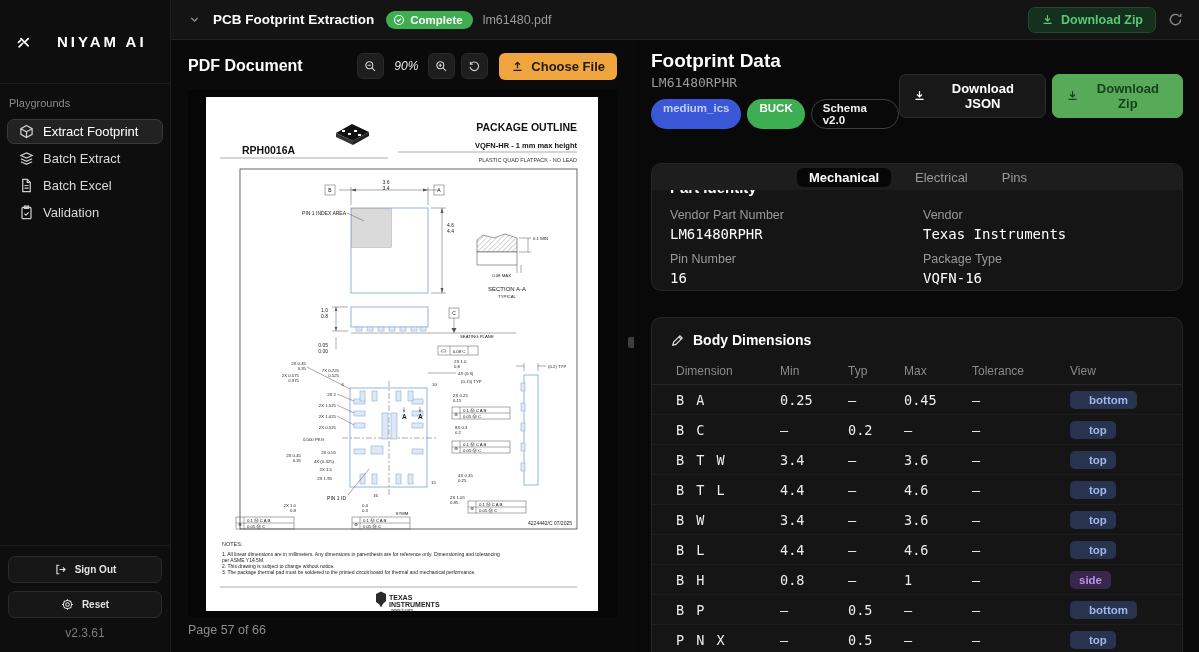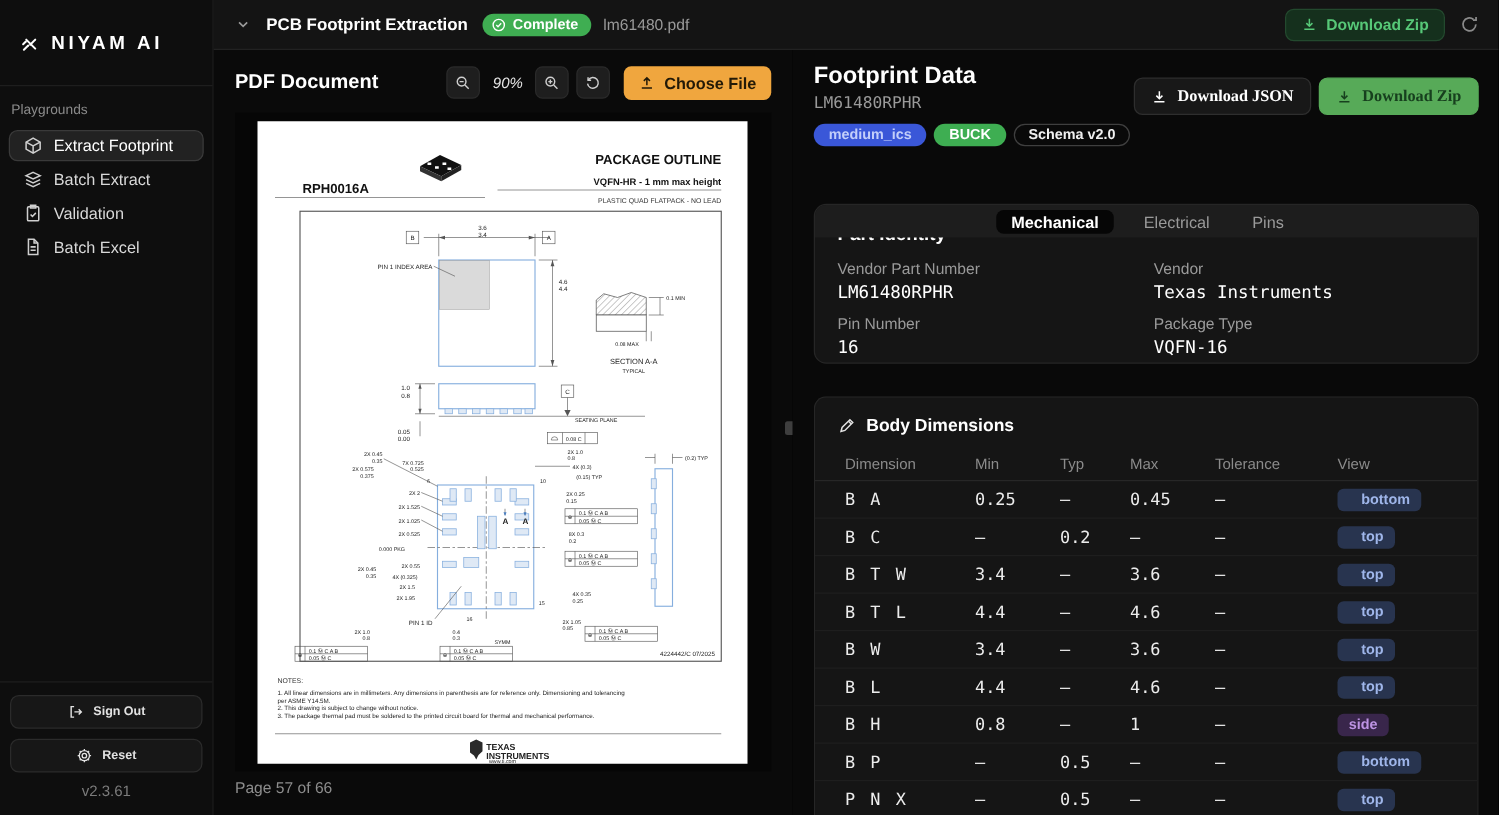--- a/index.html
+++ b/index.html
@@ -3,21 +3,21 @@
 <meta charset="utf-8">
 <style>
   * { margin:0; padding:0; box-sizing:border-box; }
   html,body { background:#000; }
   body { font-family:"Liberation Sans", sans-serif; color:#e8e8e8; }
   .app { position:relative; width:1199px; height:652px; background:#000; overflow:hidden; }
   .mono { font-family:"DejaVu Sans Mono", monospace; }
 
   
   .sidebar { position:absolute; left:0; top:0; width:171px; height:652px; background:#0e0e0e; border-right:1px solid #1e1e1e; }
-  .brand { height:69px; display:flex; align-items:center; gap:10px; padding-left:16px; border-bottom:1px solid #1e1e1e; }
+  .brand { height:84px; display:flex; align-items:center; gap:26px; padding-left:16px; border-bottom:1px solid #1e1e1e; }
   .brand svg { flex:none; }
   .brand-text { color:#fff; font-weight:bold; font-size:15px; letter-spacing:3px; }
   .section-label { color:#8a8a8a; font-size:11px; margin:13px 0 10px 9px; }
   .nav { padding:0 7px; display:flex; flex-direction:column; gap:2px; }
   .nav-item { display:flex; align-items:center; gap:9px; height:25px; padding-left:11px; border:1px solid transparent; border-radius:7px; color:#d9d9d9; font-size:13px; cursor:pointer; }
   .nav-item .ic { display:flex; color:#cfcfcf; }
   .nav-item.active { background:#222; border-color:#3a3a3a; color:#fff; }
   .sidebar-footer { position:absolute; left:0; right:0; bottom:0; padding:10px 8px 12px; border-top:1px solid #1e1e1e; }
   .foot-btn { width:100%; height:27px; display:flex; align-items:center; justify-content:center; gap:8px; background:#171717; border:1px solid #2b2b2b; border-radius:7px; color:#e2e2e2; font-size:10px; font-weight:bold; cursor:pointer; margin-bottom:8px; font-family:inherit; }
   .version { text-align:center; color:#7c7c7c; font-size:12px; margin-top:8px; }
@@ -67,21 +67,21 @@
   
   .data-panel { position:absolute; left:634px; top:40px; width:565px; height:612px; background:#090909; }
   .dp-header { position:absolute; left:17px; right:16px; top:10px; display:flex; }
   .dp-title { color:#fff; font-size:19px; font-weight:bold; }
   .dp-part { color:#9a9a9a; font-size:13px; margin-top:3px; }
   .badges { display:flex; gap:6px; margin-top:9px; }
   .badge { font-size:11.5px; font-weight:bold; border-radius:999px; padding:3px 12px; }
   .badge-blue { background:#3a57d8; color:#c3cffa; }
   .badge-green { background:#3eae52; color:#fff; }
   .badge-outline { background:transparent; border:1px solid #3f3f3f; color:#f0f0f0; padding:2px 11px; }
-  .dp-actions { margin-left:auto; display:flex; gap:6px; align-items:flex-start; margin-top:12px;font-family:Liberation Serif, serif; }
+  .dp-actions { margin-left:auto; display:flex; gap:6px; align-items:center; margin-top:12px; }
   .dl-json { display:flex; align-items:center; gap:8px; background:#181818; border:1px solid #2e2e2e; border-radius:7px; color:#fff; font-size:13px; font-weight:bold; padding:6px 13px; cursor:pointer; font-family:inherit; }
   .dl-zip { display:flex; align-items:center; gap:8px; background:#57aa58; border:1px solid #57aa58; border-radius:7px; color:#17401e; font-size:13px; font-weight:bold; padding:6px 13px; cursor:pointer; font-family:inherit; }
 
   .card { position:absolute; left:17px; width:532px; background:#151515; border:1px solid #262626; border-radius:10px; overflow:hidden; }
   .card-identity { top:123px; height:128px; }
   .card-dims { top:277px; height:335px; border-bottom:none; border-radius:10px 10px 0 0; }
 
   .tabbar { position:relative; z-index:2; height:26px; background:#1d1d1d; display:flex; align-items:center; justify-content:center; gap:14px; }
   .tab { color:#9a9a9a; font-size:13px; padding:2px 10px; cursor:pointer; border-radius:6px; }
   .tab.active { background:#060606; color:#fff; font-weight:bold; padding:2px 12px; }
@@ -142,35 +142,35 @@
           <svg class="ic16" viewBox="0 0 16 16" fill="none" stroke="currentColor" stroke-width="1.3">
               <path d="M8 2l6 2.8L8 7.6 2 4.8z"></path>
               <path d="M2 8.2l6 2.8 6-2.8M2 11.4l6 2.8 6-2.8"></path>
             </svg>
         </span>
         <span>Batch Extract</span>
       </div>
       <div class="nav-item">
         <span class="ic">
           <svg class="ic16" viewBox="0 0 16 16" fill="none" stroke="currentColor" stroke-width="1.3">
+              <path d="M4 1.5h4.8L12 4.7V14.5H4z"></path>
+              <path d="M8.8 1.5v3.2H12M5.8 8h4.4M5.8 10.8h4.4"></path>
+            </svg>
+        </span>
+        <span>Batch Excel</span>
+      </div>
+      <div class="nav-item">
+        <span class="ic">
+          <svg class="ic16" viewBox="0 0 16 16" fill="none" stroke="currentColor" stroke-width="1.3">
               <rect x="3.2" y="2.6" width="9.6" height="12" rx="1"></rect>
               <path d="M5.8 1.3h4.4v2.4H5.8z"></path>
               <path d="M5.8 9.2l1.6 1.6 2.9-3"></path>
             </svg>
         </span>
         <span>Validation</span>
-      </div>
-      <div class="nav-item">
-        <span class="ic">
-          <svg class="ic16" viewBox="0 0 16 16" fill="none" stroke="currentColor" stroke-width="1.3">
-              <path d="M4 1.5h4.8L12 4.7V14.5H4z"></path>
-              <path d="M8.8 1.5v3.2H12M5.8 8h4.4M5.8 10.8h4.4"></path>
-            </svg>
-        </span>
-        <span>Batch Excel</span>
       </div>
     </nav>
 
     <div class="sidebar-footer">
       <button class="foot-btn">
         <span style="display:flex">
           <svg class="ic13" viewBox="0 0 16 16" fill="none" stroke="currentColor" stroke-width="1.4">
               <path d="M6.5 2.8H3.6v10.4h2.9"></path>
               <path d="M6.8 8h6.6M11 5.4L13.6 8 11 10.6"></path>
             </svg>

